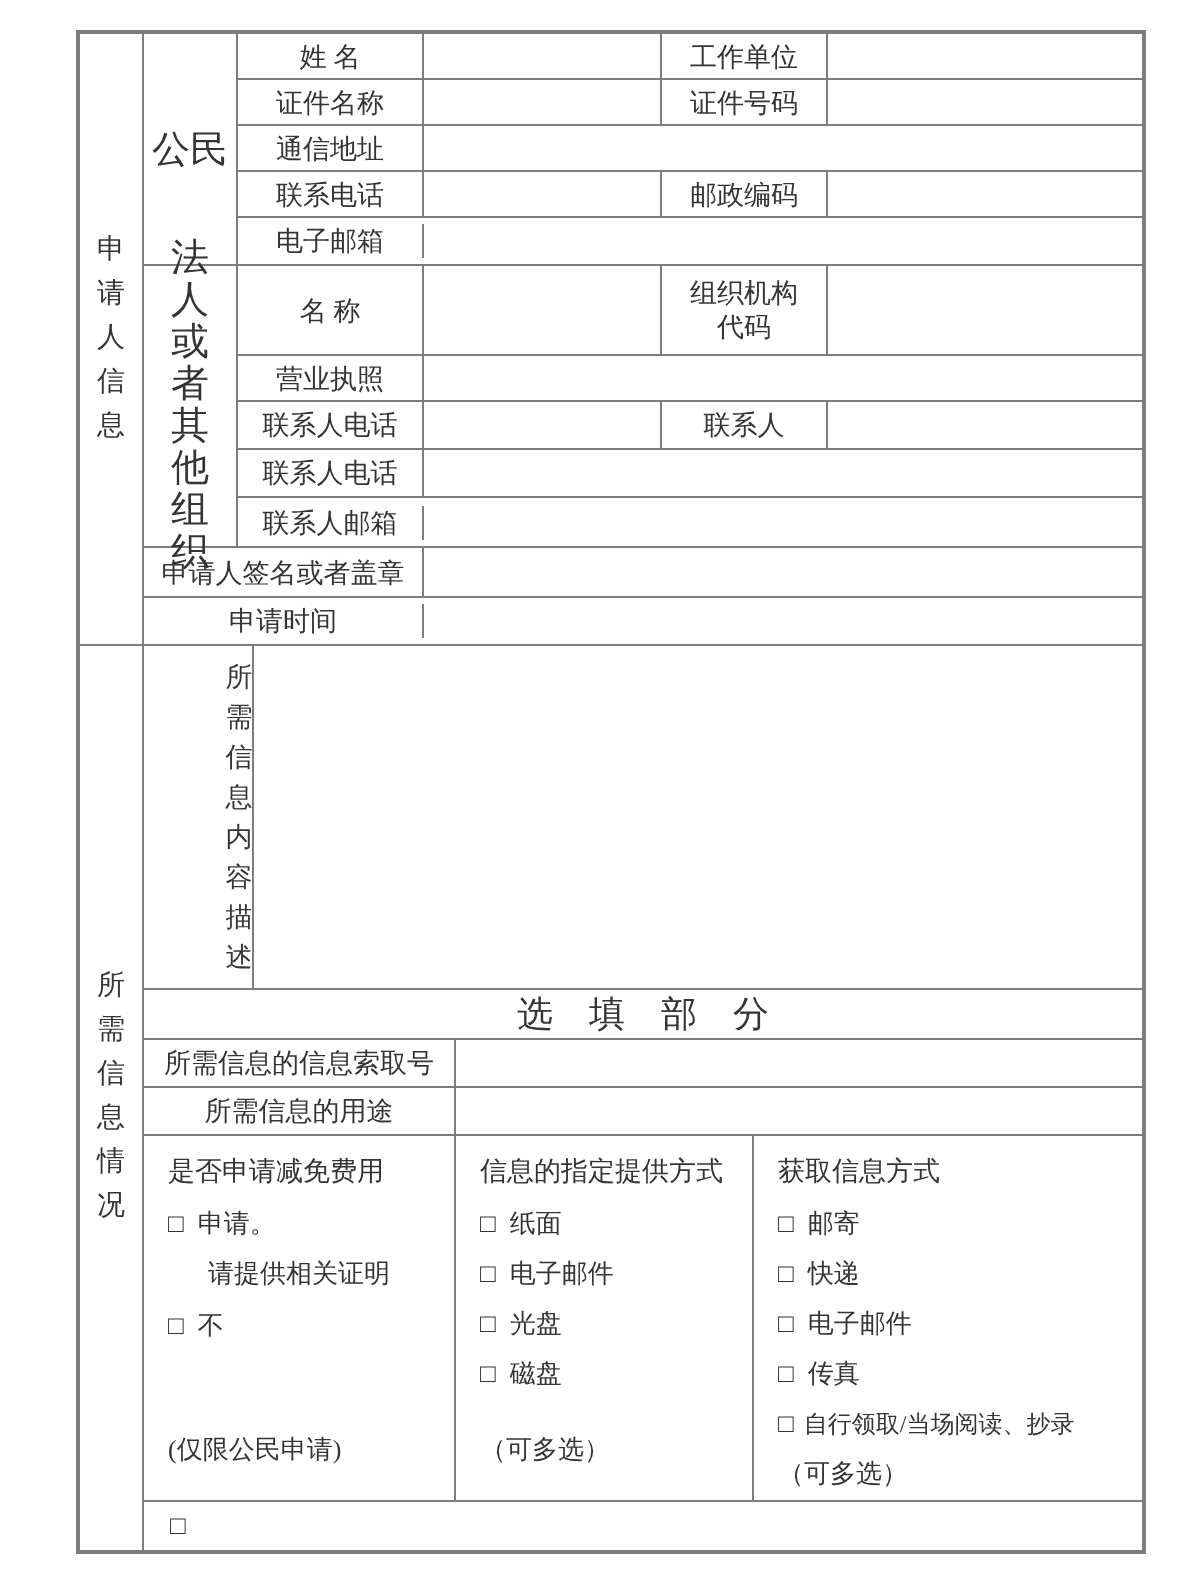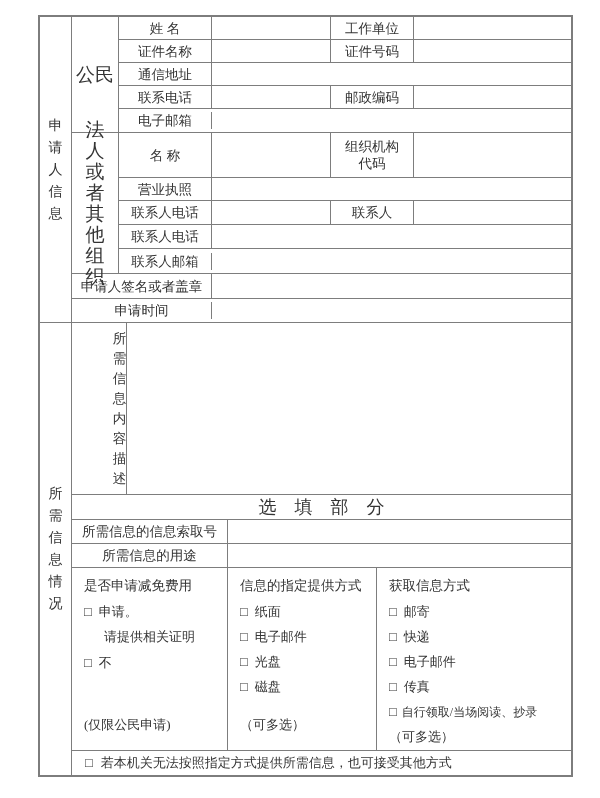--- a/index.html
+++ b/index.html
@@ -237,19 +237,18 @@
             <span class="cb">□</span>
             <span style="font-size:12px;white-space:nowrap;">自行领取/当场阅读、抄录</span>
           </div>
           <div class="mnote">（可多选）</div>
         </div>
 
       </div>
 
       <div class="r footRow last">
         <span class="cb">□</span>
-        <span>若本机关无法按照指定方式提供所需信息，也可接受其他方式</span>
       </div>
 
     </div>
   </div>
 
 </div>
 
 </body></html>

